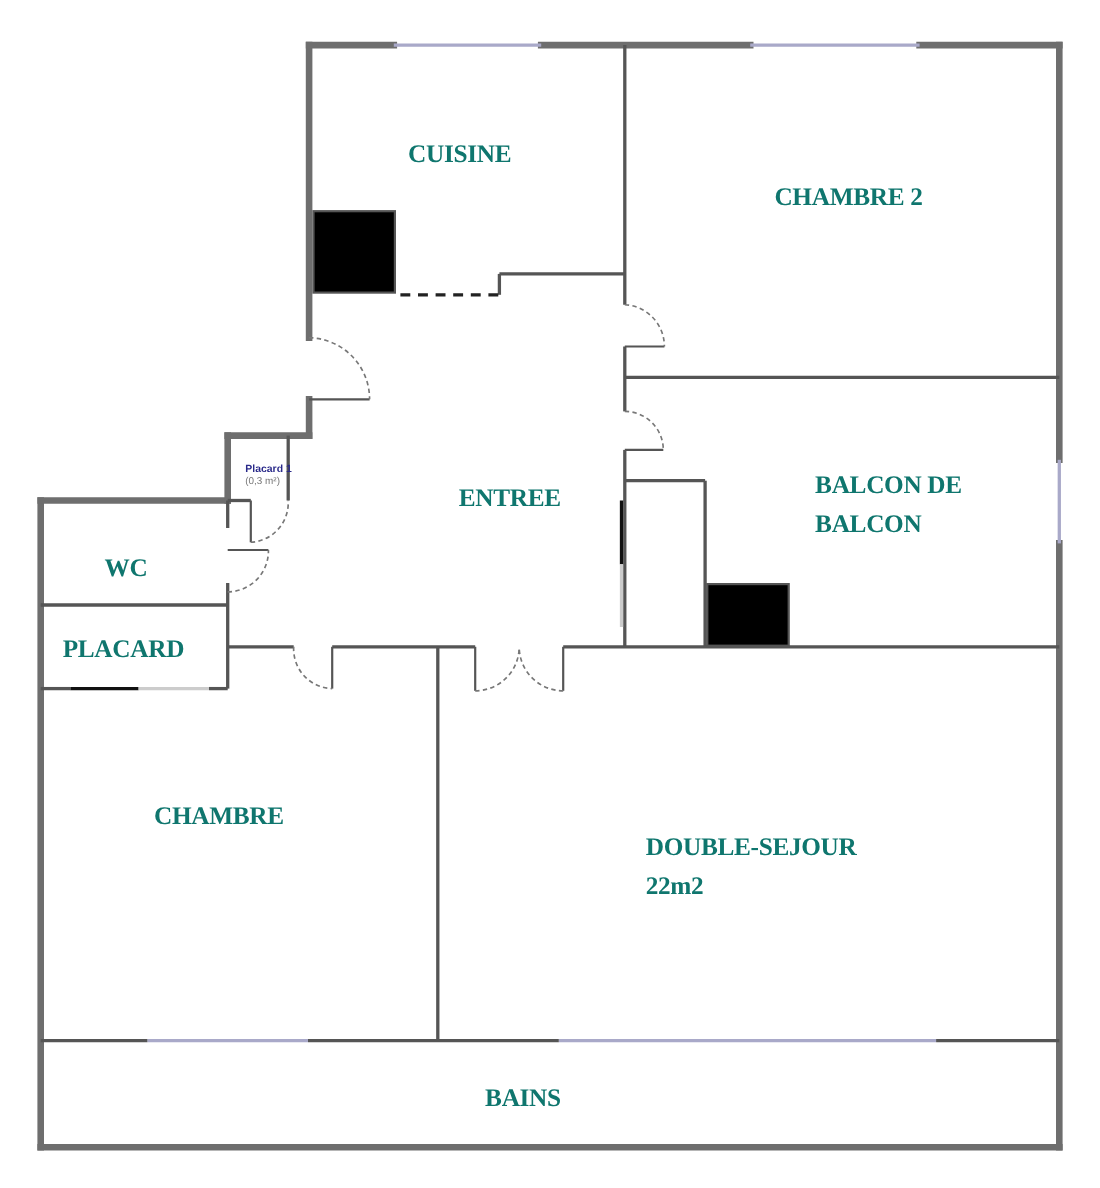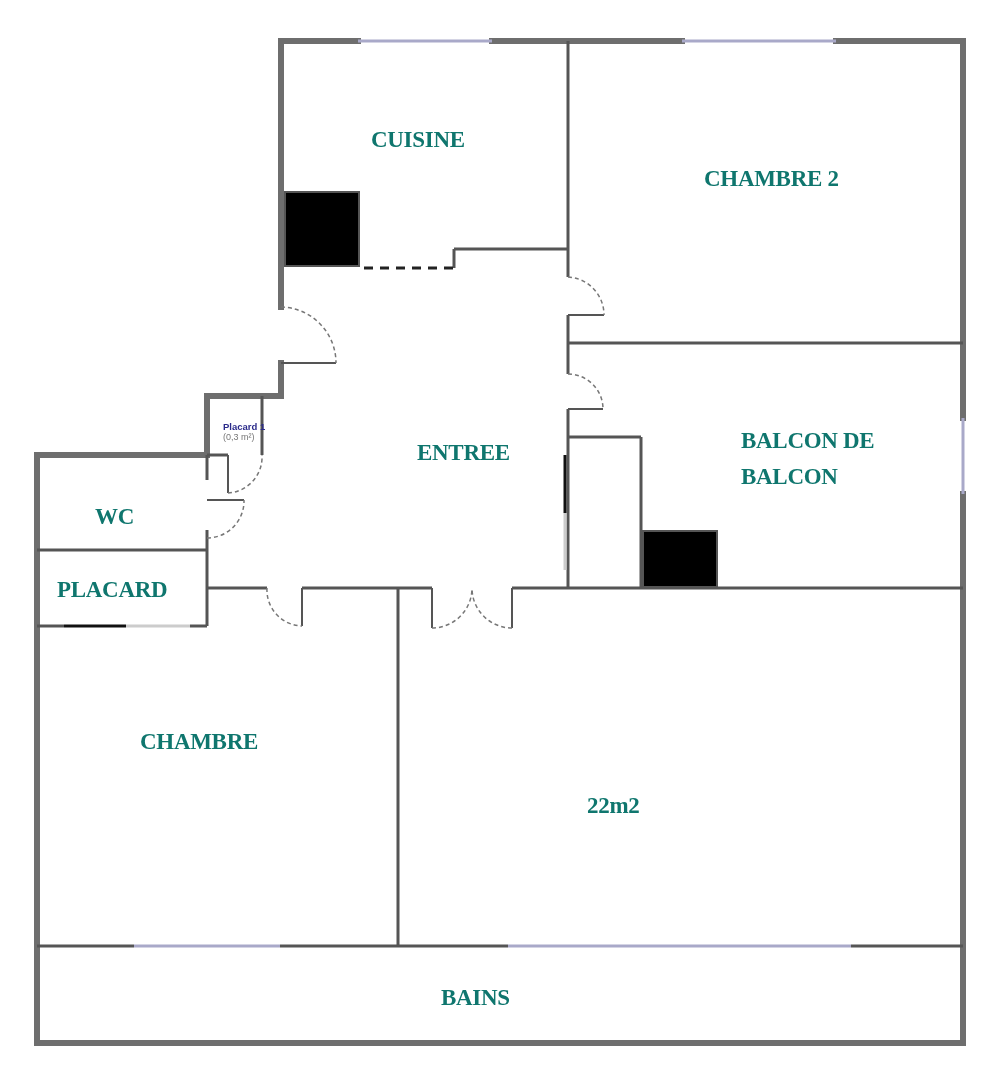--- a/index.html
+++ b/index.html
@@ -161,16 +161,16 @@
   <span>BALCON</span>
 </div>
 <div class="small-label" style="left:223px; top:421px;">
   <span class="name">Placard 1</span>
   <span class="area">(0,3 m²)</span>
 </div>
 <div class="label" style="left:95px; top:499px;">WC</div>
 <div class="label" style="left:57px; top:572px;text-align:right;">PLACARD</div>
 <div class="label" style="left:127px; top:724px;margin-left:13px;">CHAMBRE</div>
 <div class="label" style="left:587px; top:752px;">
-  <br>
+  <span>DOUBLE-SEJOUR</span><br>
   <span>22m2</span>
 </div>
 <div class="label" style="left:441px; top:980px;">BAINS</div>
 
 </body></html>

